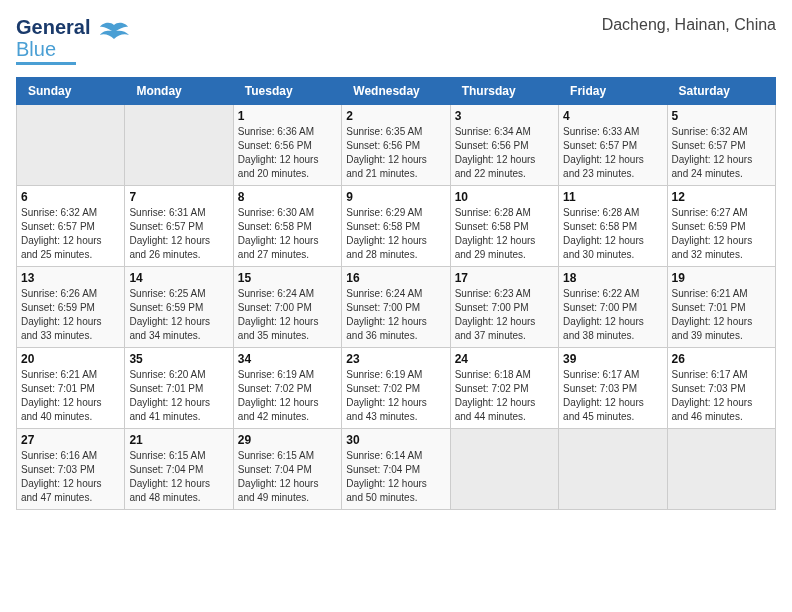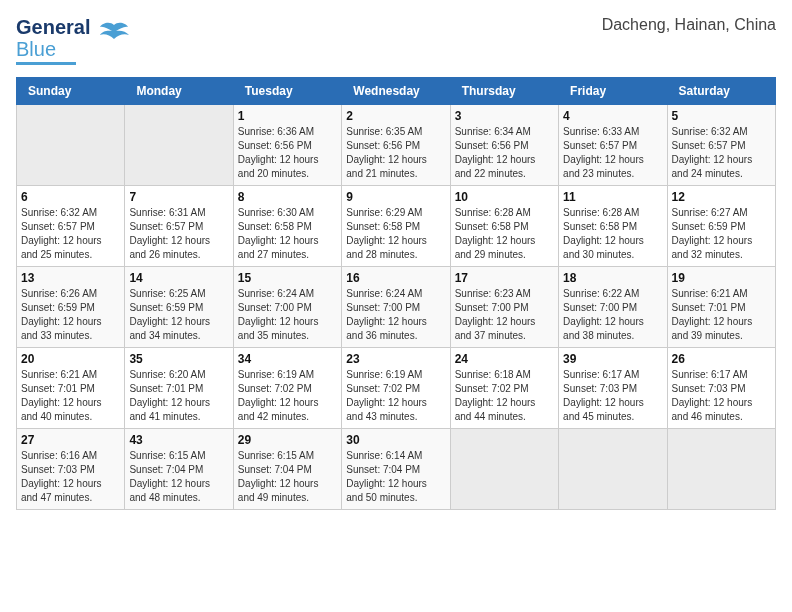--- a/index.html
+++ b/index.html
@@ -232,21 +232,21 @@
           <div class="day-num">26</div>
           <div class="day-info">Sunrise: 6:17 AM<br>Sunset: 7:03 PM<br>Daylight: 12 hours and 46 minutes.</div>
         </td>
       </tr>
       <tr>
         <td>
           <div class="day-num">27</div>
           <div class="day-info">Sunrise: 6:16 AM<br>Sunset: 7:03 PM<br>Daylight: 12 hours and 47 minutes.</div>
         </td>
         <td>
-          <div class="day-num">43</div>
+          <div class="day-num">21</div>
           <div class="day-info">Sunrise: 6:15 AM<br>Sunset: 7:04 PM<br>Daylight: 12 hours and 48 minutes.</div>
         </td>
         <td>
           <div class="day-num">29</div>
           <div class="day-info">Sunrise: 6:15 AM<br>Sunset: 7:04 PM<br>Daylight: 12 hours and 49 minutes.</div>
         </td>
         <td>
           <div class="day-num">30</div>
           <div class="day-info">Sunrise: 6:14 AM<br>Sunset: 7:04 PM<br>Daylight: 12 hours and 50 minutes.</div>
         </td>

